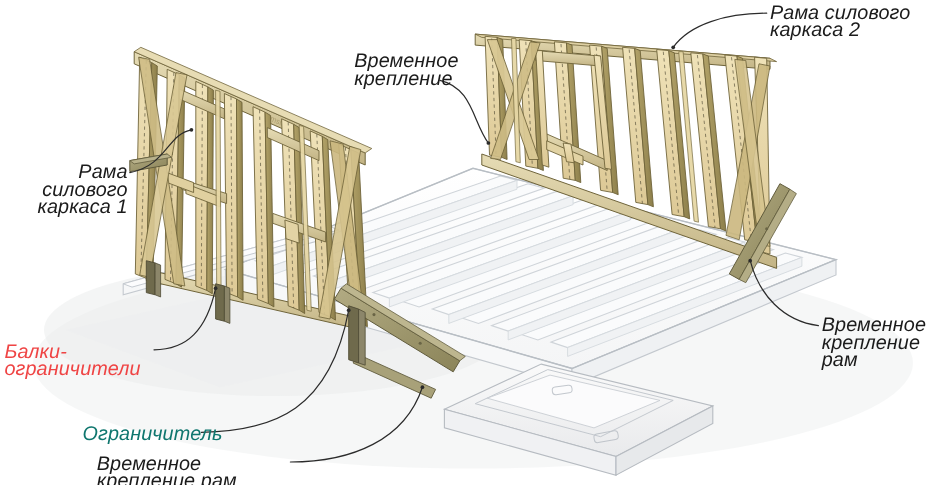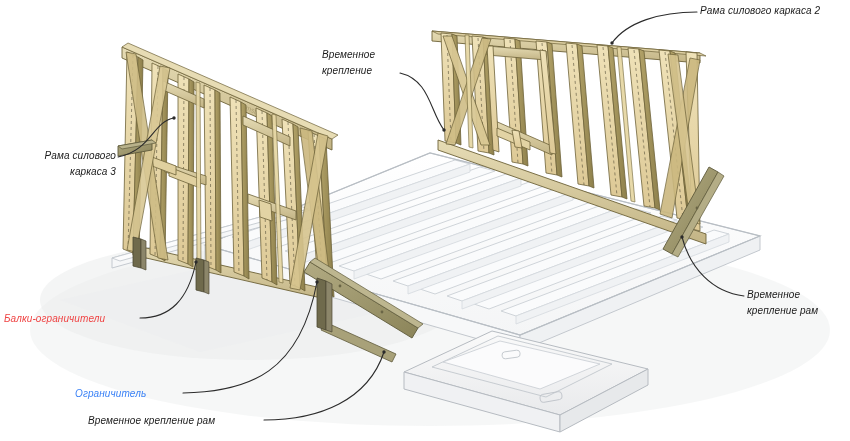--- a/index.html
+++ b/index.html
@@ -19,21 +19,21 @@
   #scene {
     position: absolute;
     inset: 0;
     width: 850px;
     height: 441px;
   }
   .callout {
     position: absolute;
     font-family: "Liberation Sans", sans-serif;
     font-style: italic;
-    font-size: 10px;
+    font-size: 18px;
     line-height: 16px;
     color: #1b1b1b;
     white-space: pre-line;
     letter-spacing: .1px;
   }
   .callout.right-al { text-align: right; }
   .callout.left-al  { text-align: left; }
 </style>
 </head>
 <body>
@@ -328,24 +328,24 @@
         <circle cx="196" cy="262" r="1.7" fill="#2b2b2b" stroke="none"></circle>
         <path d="M183 393 C250 392 300 372 317 282"></path>
         <circle cx="317" cy="282" r="1.7" fill="#2b2b2b" stroke="none"></circle>
         <path d="M264 420 C320 420 368 400 384 352"></path>
         <circle cx="384" cy="352" r="1.7" fill="#2b2b2b" stroke="none"></circle>
       </g>
   </svg>
 
   <div id="labels-layer">
       <div class="callout right-al" style="left: 8px; top: 148px; width: 108px; color: rgb(27, 27, 27);">Рама силового
-каркаса 3</div>
+каркаса 1</div>
       <div class="callout left-al" style="left: 322px; top: 47px; width: 110px; color: rgb(27, 27, 27);">Временное
 крепление</div>
       <div class="callout left-al" style="left: 700px; top: 3px; width: 150px; color: rgb(27, 27, 27);">Рама силового каркаса 2</div>
       <div class="callout left-al" style="left: 747px; top: 287px; width: 103px; color: rgb(27, 27, 27);">Временное
 крепление рам</div>
       <div class="callout left-al" style="left: 4px; top: 311px; width: 130px; color: #ef4444;">Балки-ограничители</div>
-      <div class="callout left-al" style="left: 75px; top: 386px; width: 100px; color: #3b82f6;">Ограничитель</div>
+      <div class="callout left-al" style="left: 75px; top: 386px; width: 100px; color: #0f766e;">Ограничитель</div>
       <div class="callout left-al" style="left: 88px; top: 413px; width: 175px; color: rgb(27, 27, 27);">Временное крепление рам</div>
     </div>
 
 </div>
 
 </body></html>

